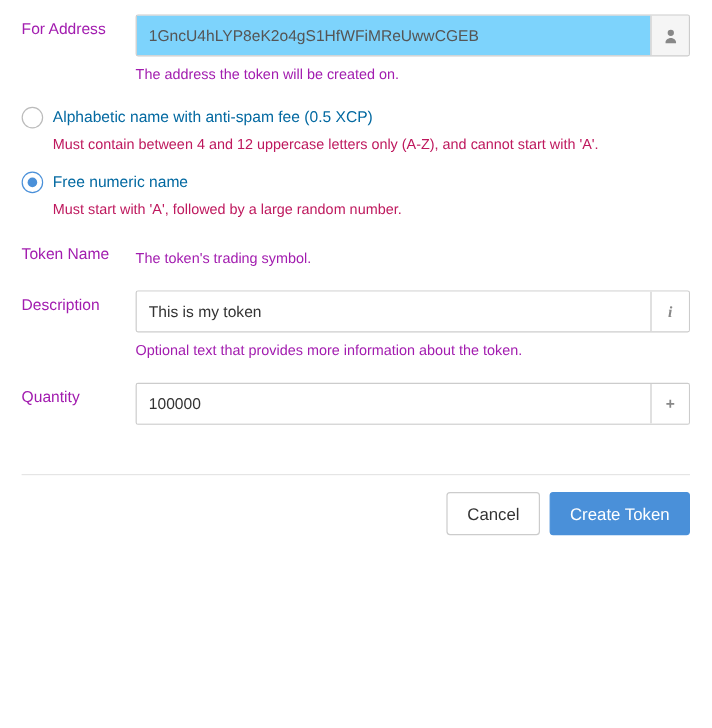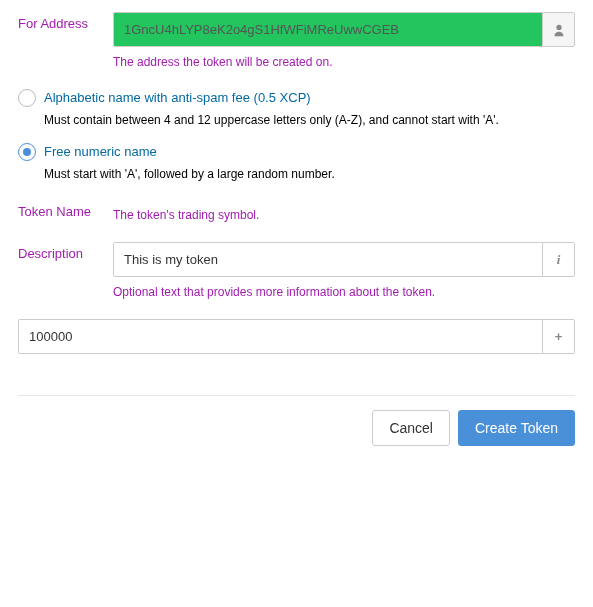--- a/index.html
+++ b/index.html
@@ -55,21 +55,21 @@
 .input-group input {
   flex: 1;
   border: none;
   padding: 9px 10px;
   font-size: 13px;
   outline: none;
   background: #fff;
   color: #333;
 }
 .input-group.readonly { background: #eee; }
-.input-group.readonly input { background: #22c55e; color: #555; }
+.input-group.readonly input { background: #7dd3fc; color: #555; }
 .input-addon {
   width: 32px;
   display: flex;
   align-items: center;
   justify-content: center;
   background: #fff;
   border-left: 1px solid #ccc;
   color: #888;
   font-size: 13px;
 }
@@ -99,21 +99,21 @@
   position: absolute;
   width: 8px; height: 8px;
   background: #4A90D9;
   border-radius: 50%;
   top: 50%; left: 50%;
   transform: translate(-50%, -50%);
 }
 .radio-label { color: #0369a1; font-size: 13px; }
 .radio-help {
   font-size: 12px;
-  color: #000000;
+  color: #be185d;
   margin-top: 5px;
   margin-left: 26px;
   line-height: 1.4;
 }
 .checkbox-line {
   display: flex;
   align-items: center;
   gap: 8px;
 }
 .checkbox-box {
@@ -209,20 +209,21 @@
     <div class="field-col">
       <div class="input-group">
         <input type="text" value="This is my token" style="">
         <div class="input-addon" style="font-family: Georgia, serif; font-weight: bold; font-style: italic;">i</div>
       </div>
       <div class="help-text">Optional text that provides more information about the token.</div>
     </div>
   </div>
 
   <div class="form-row">
+    <div class="label-col">Quantity</div>
     <div class="field-col">
       <div class="input-group">
         <input type="text" value="100000" style="">
         <div class="input-addon" style="font-weight:bold;">+</div>
       </div>
     </div>
   </div>
 
   <div class="form-row">
     <div class="label-col"></div>

